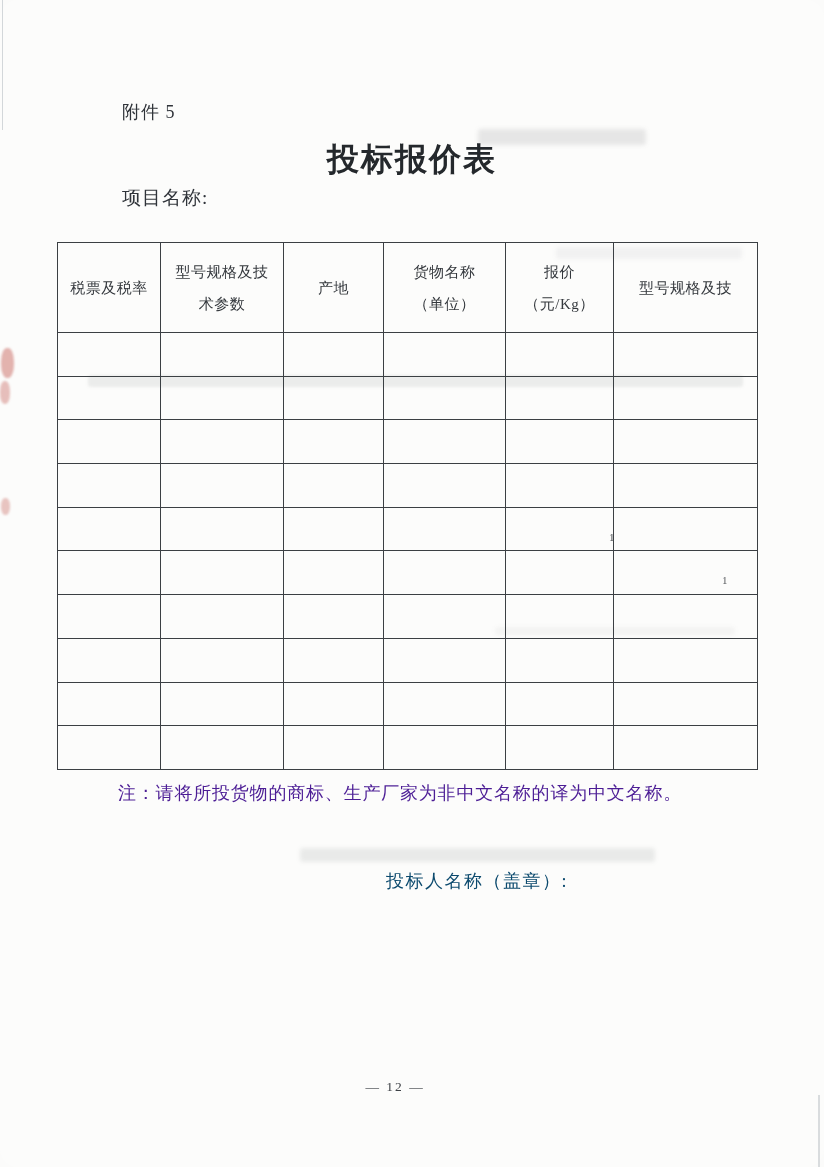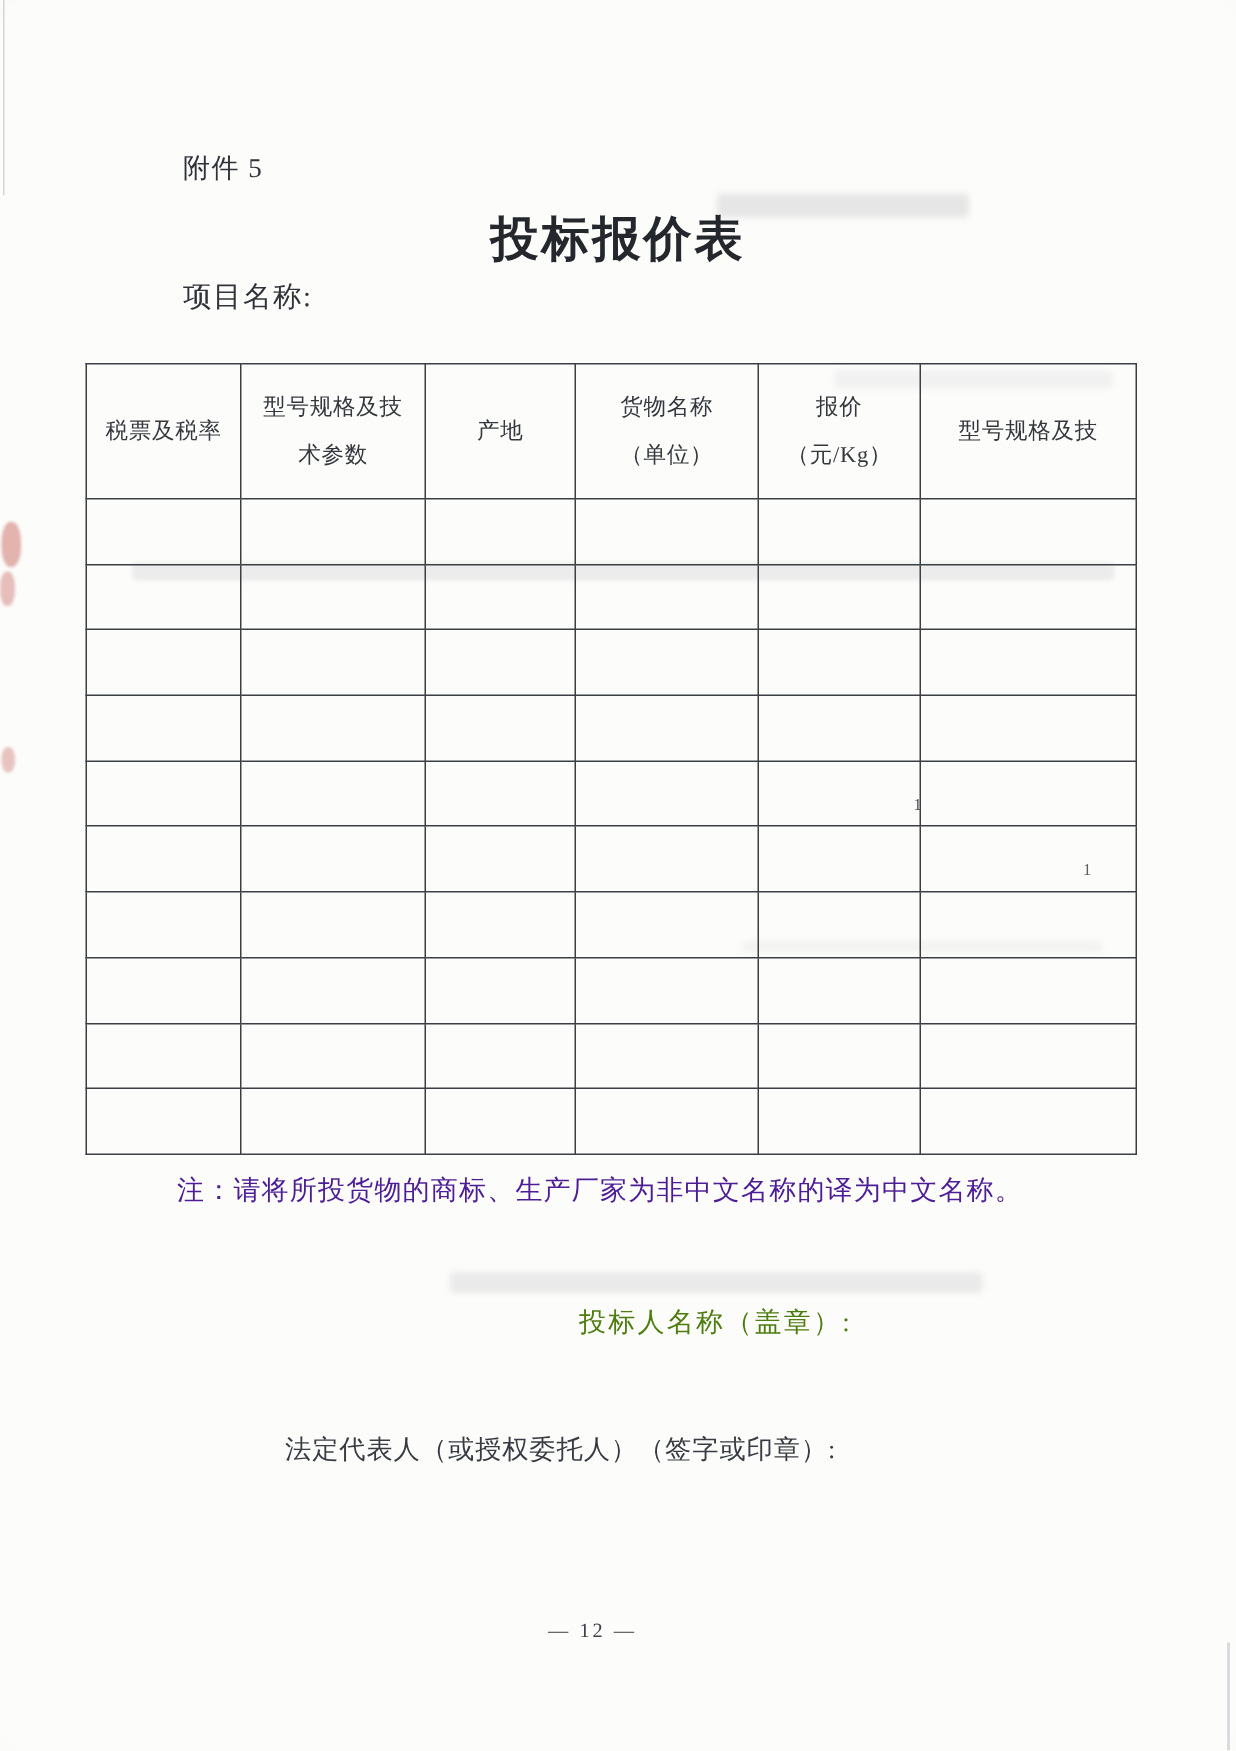--- a/index.html
+++ b/index.html
@@ -26,21 +26,21 @@
   .project{
     position:absolute;left:122px;top:185px;
     font-size:19px;letter-spacing:1px;color:#30343a;
   }
   .note{
     position:absolute;left:118px;top:781px;
     font-size:18px;letter-spacing:0.8px;color:#4c1d95;
   }
   .bidder{
     position:absolute;left:386px;top:869px;
-    font-size:18px;letter-spacing:1.5px;color:#4d7c0f;text-align:right;
+    font-size:18px;letter-spacing:1.5px;color:#0c4a6e;text-align:right;
   }
   .legal{
     position:absolute;left:190px;top:954px;
     font-size:17.5px;letter-spacing:0.6px;color:#383c42;
   }
   .pageno{
     position:absolute;left:0;right:0;top:1079px;
     text-align:center;font-size:13.5px;letter-spacing:2px;color:#3d4146;
     transform:translateX(-17px);
   }
@@ -217,21 +217,20 @@
       </tbody>
   </table>
 
   <span class="stray m1">1</span>
   <span class="stray m2">1</span>
 
   <div class="note">注：请将所投货物的商标、生产厂家为非中文名称的译为中文名称。</div>
 
   <div class="bidder">投标人名称（盖章）:</div>
 
-  <div class="legal">法定代表人（或授权委托人）（签字或印章）:</div>
 
   <div class="pageno">— 12 —</div>
 
   <div class="ghost g1"></div>
   <div class="ghost g2"></div>
   <div class="ghost g3"></div>
   <div class="ghost g4"></div>
   <div class="ghost g5"></div>
   <div class="redmark r1"></div>
   <div class="redmark r2"></div>

